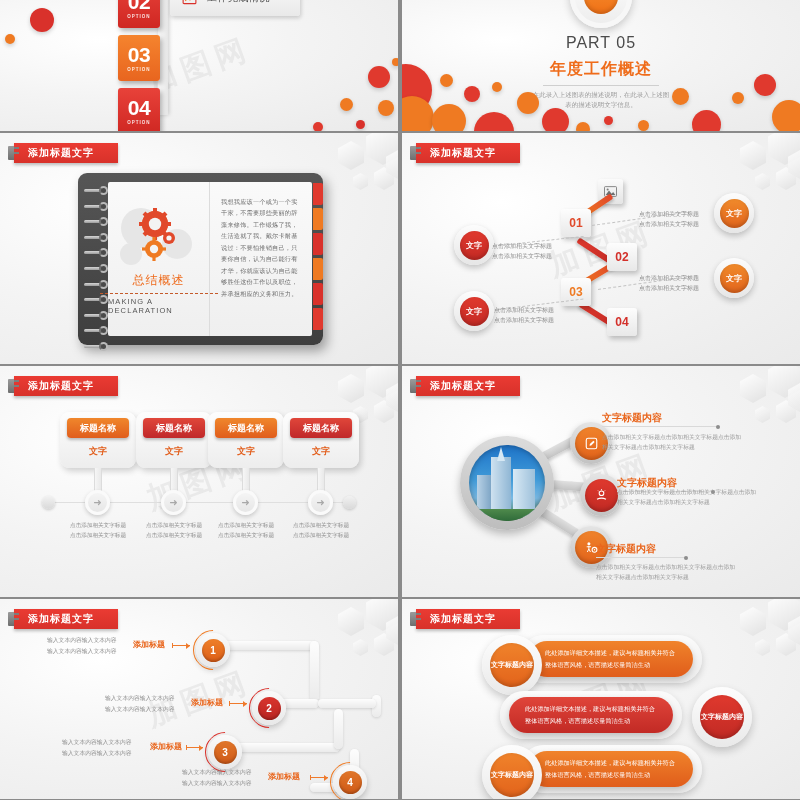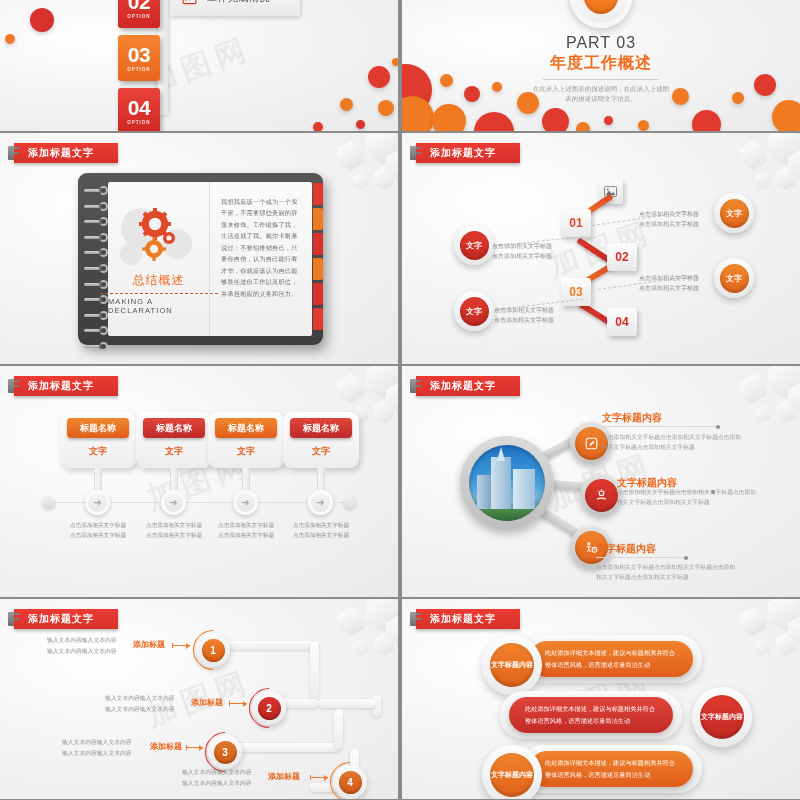--- a/index.html
+++ b/index.html
@@ -99,21 +99,21 @@
     box-shadow:0 3px 8px rgba(0,0,0,.2), inset 0 0 0 5px #f7f7f7;
     display:flex; align-items:center; justify-content:center;
   }
   .part-ring i {
     width:34px; height:34px; border-radius:50%;
     background:linear-gradient(180deg,#f79030,#ef7016);
     box-shadow:inset 0 -2px 4px rgba(0,0,0,.18);
   }
   .part-title { position:absolute; left:0; right:0; top:34px; text-align:center; }
   .part-title .en { font-size:16px; color:#4b4b4b; letter-spacing:1px; }
-  .part-title .cn { font-size:16px; font-weight:bold; color:#ef6c1a; margin-top:1px; letter-spacing:1px;}
+  .part-title .cn { font-size:16px; font-weight:bold; color:#ef6c1a; margin-top:7px; letter-spacing:1px;}
   .part-title .rule { width:116px; height:1px; background:#cfcfcf; margin:5px auto 4px; }
   .part-title .sub { font-size:6.5px; color:#9a9a9a; line-height:1.6; padding:0 128px; }
 
   
   .nb {
     position:absolute; left:78px; top:40px;
     width:245px; height:172px;
     background:linear-gradient(180deg,#565656 0%, #3e3e3e 100%);
     border-radius:9px;
     box-shadow:4px 6px 12px rgba(0,0,0,.35);
@@ -299,21 +299,21 @@
       <span class="dot" style="left:356px;top:120px;width:9px;height:9px;background:#d9312b;"></span>
       <span class="dot" style="left:392px;top:58px;width:8px;height:8px;background:#ef7a22;"></span>
     </div>
   </div>
 
   <div class="slide">
     <div class="part-ring">
         <i></i>
       </div>
     <div class="part-title">
-      <div class="en">PART 03</div>
+      <div class="en">PART 05</div>
       <div class="cn">年度工作概述</div>
       <div class="rule"></div>
       <div class="sub">在此录入上述图表的描述说明，在此录入上述图表的描述说明文字信息。</div>
     </div>
 
     <div class="dots" style="inset:0;">
       <span class="dot" style="left:-22px;top:64px;width:52px;height:52px;background:#e0392e;"></span>
       <span class="dot" style="left:-12px;top:96px;width:44px;height:44px;background:#ef7a22;"></span>
       <span class="dot" style="left:38px;top:74px;width:13px;height:13px;background:#ef7a22;"></span>
       <span class="dot" style="left:62px;top:86px;width:16px;height:16px;background:#e0392e;"></span>

